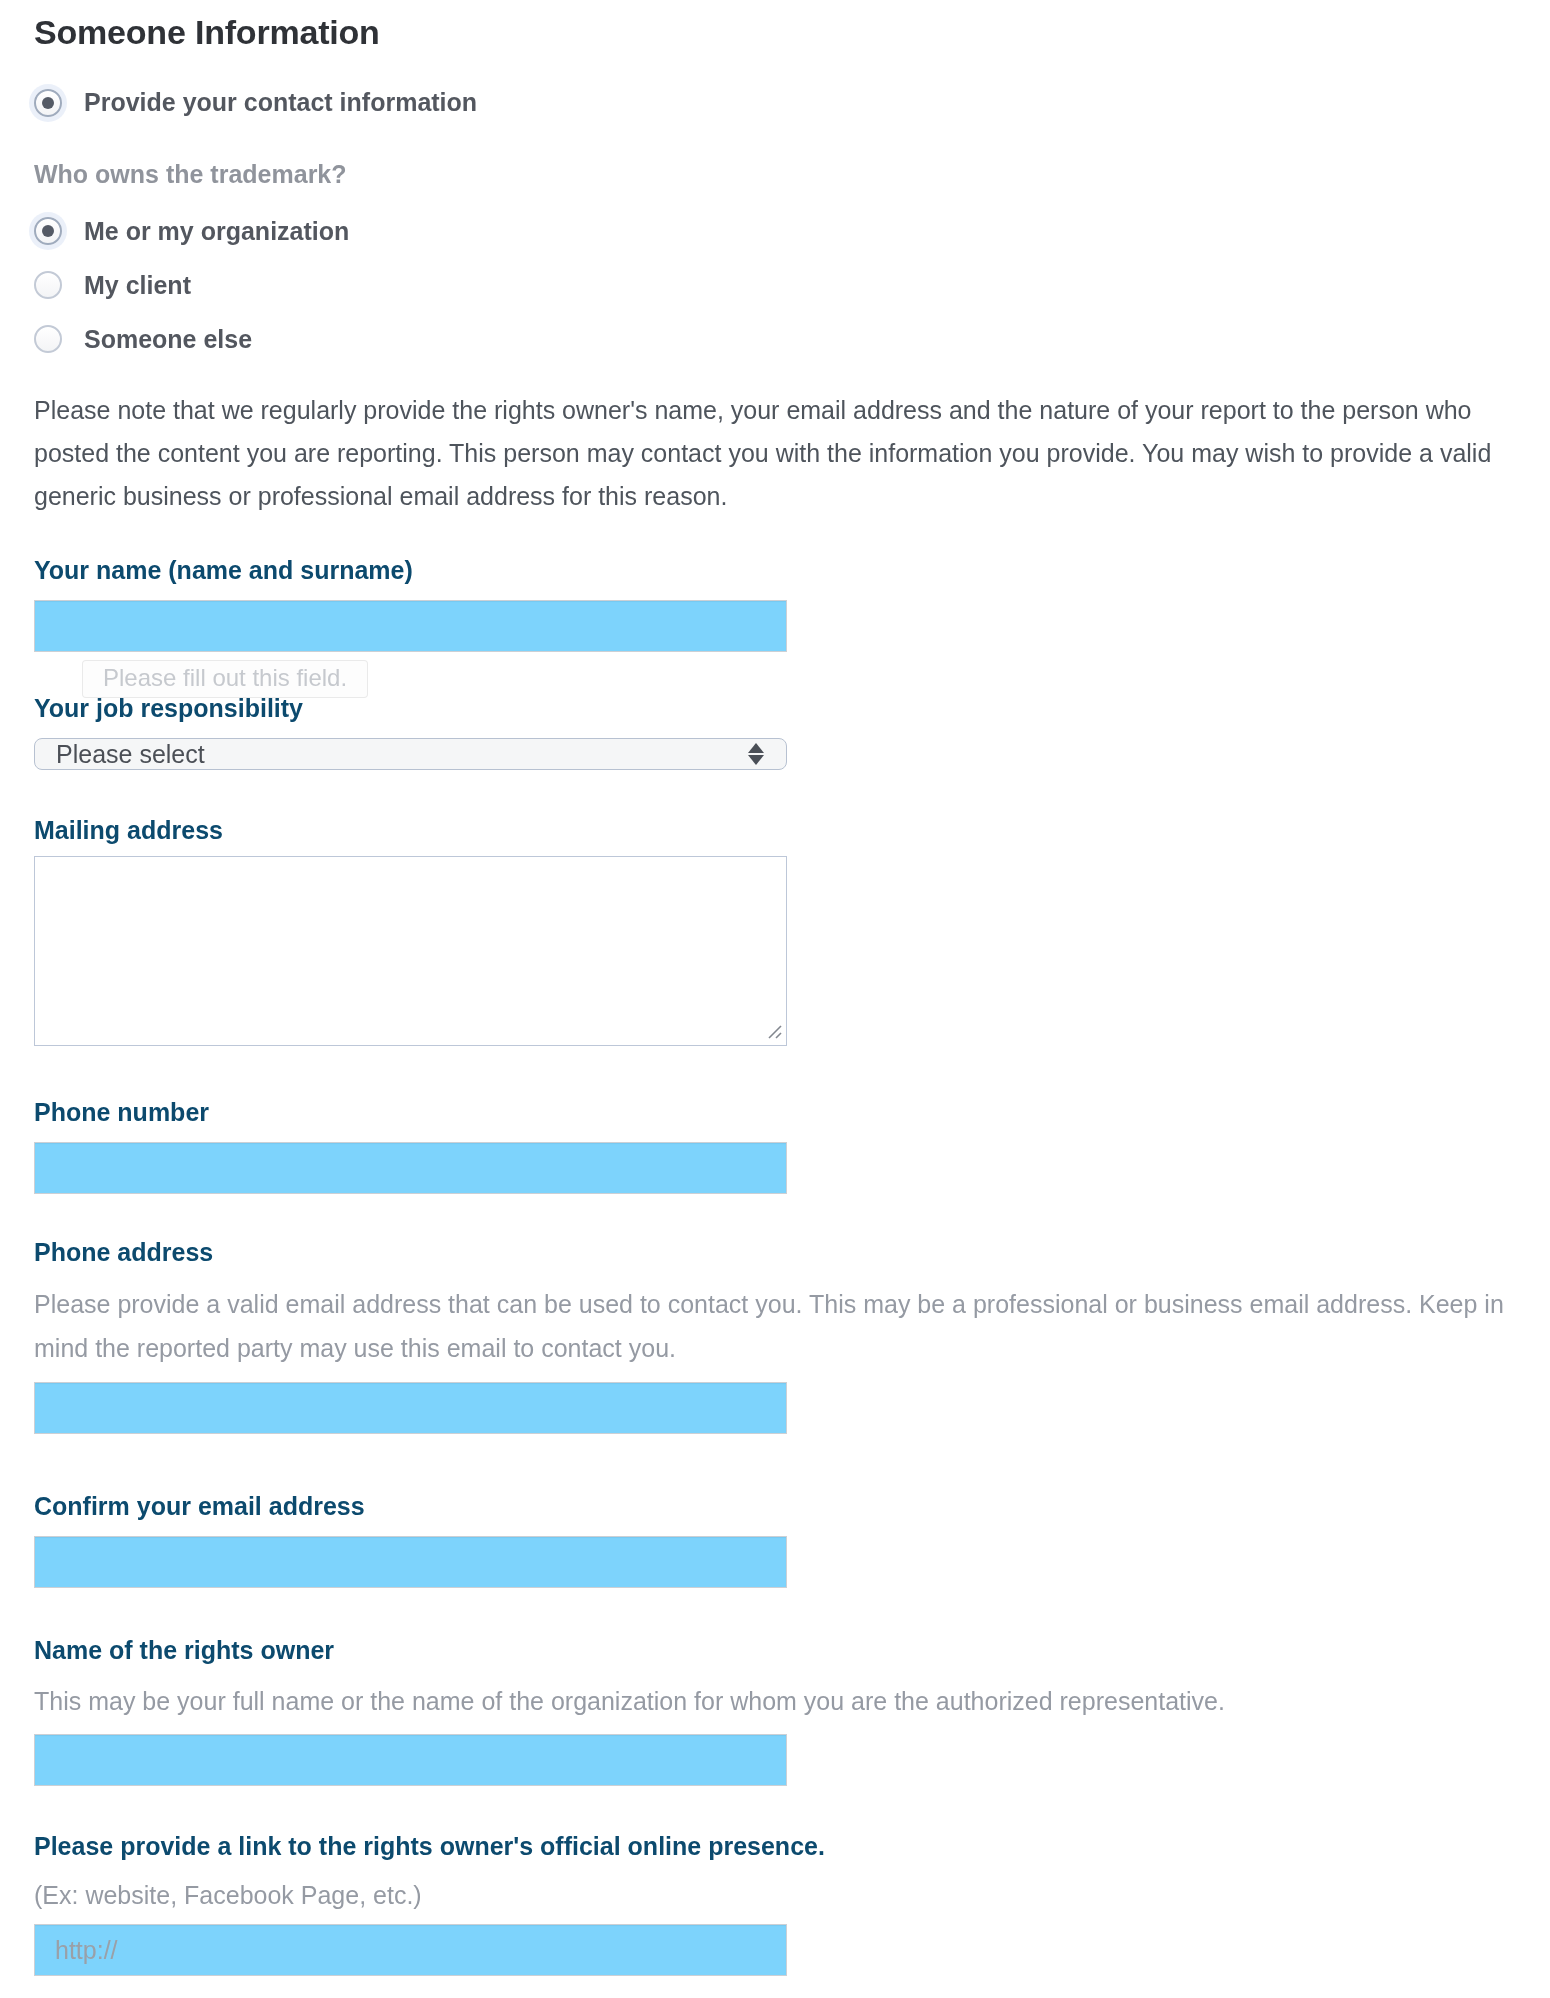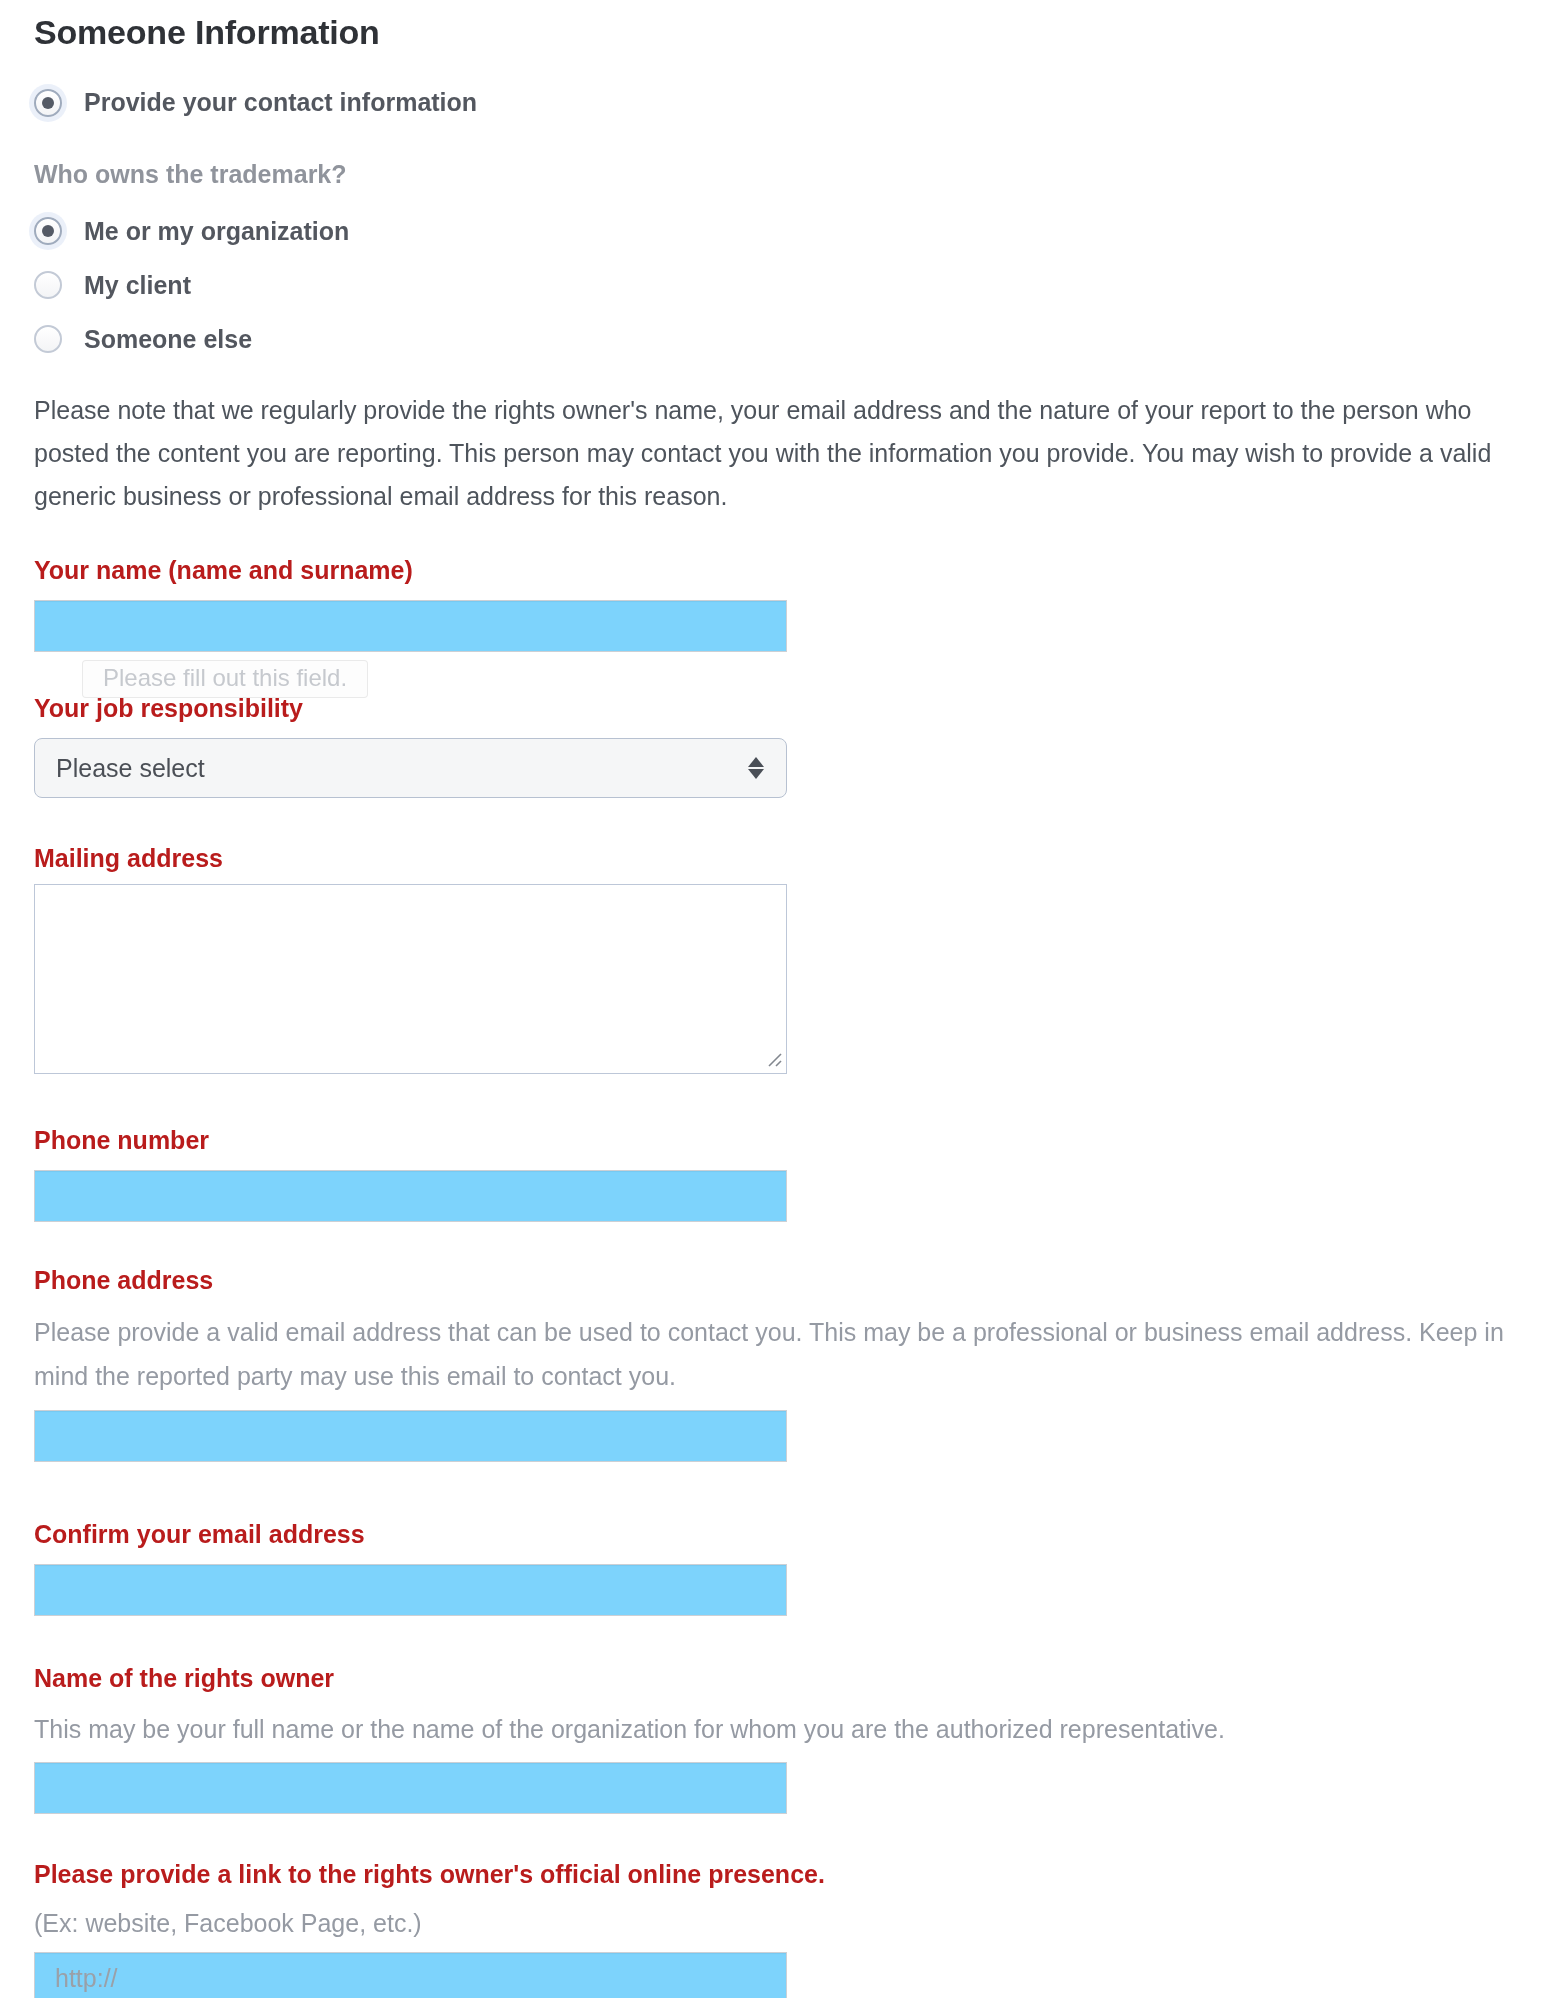--- a/index.html
+++ b/index.html
@@ -41,21 +41,21 @@
   }
   .radio-group { margin-top:26px; }
   .radio-group .radio-row { margin-bottom:22px; height:32px; }
 
   .notice {
     margin-top:34px; width:1466px;
     font-size:25px; color:#4e545c; line-height:43px;
   }
 
   .field-label {
-    font-size:25px; font-weight:bold; color:#b91c1c; line-height:28px;
+    font-size:25px; font-weight:bold; color:#0c4a6e; line-height:28px;
   }
   .helper-text {
     font-size:25px; color:#959aa3; line-height:44px; width:1470px;
   }
   .sub-label { font-size:25px; color:#959aa3; line-height:30px; }
 
   .text-input {
     display:block; width:753px; height:52px;
     border:1px solid #ccd0d5; background:#7dd3fc;
     box-shadow:inset 0 1px 1px rgba(0,0,0,0.05);
@@ -68,21 +68,21 @@
   .tooltip {
     position:absolute; left:48px; top:60px;
     background:rgba(253,253,253,0.82);
     border:1px solid rgba(150,150,150,0.18);
     border-radius:4px; padding:3px 20px 5px 20px;
     font-size:24px; color:#c6c9ce; white-space:nowrap; z-index:2;
   }
 
   .select-box {
     position:relative; margin-top:16px;
-    width:753px; height:60px; border-radius:8px;
+    width:753px; height:32px; border-radius:8px;
     background:#f5f6f7; border:1px solid #b7c1d1;
     display:flex; align-items:center; cursor:default;
   }
   .select-box .select-value { font-size:25px; color:#4b4f56; padding-left:21px; }
   .select-arrows {
     position:absolute; right:22px; top:50%; transform:translateY(-50%);
     width:16px; height:24px;
   }
   .select-arrows .tri-up, .select-arrows .tri-down {
     position:absolute; left:50%; transform:translateX(-50%);

